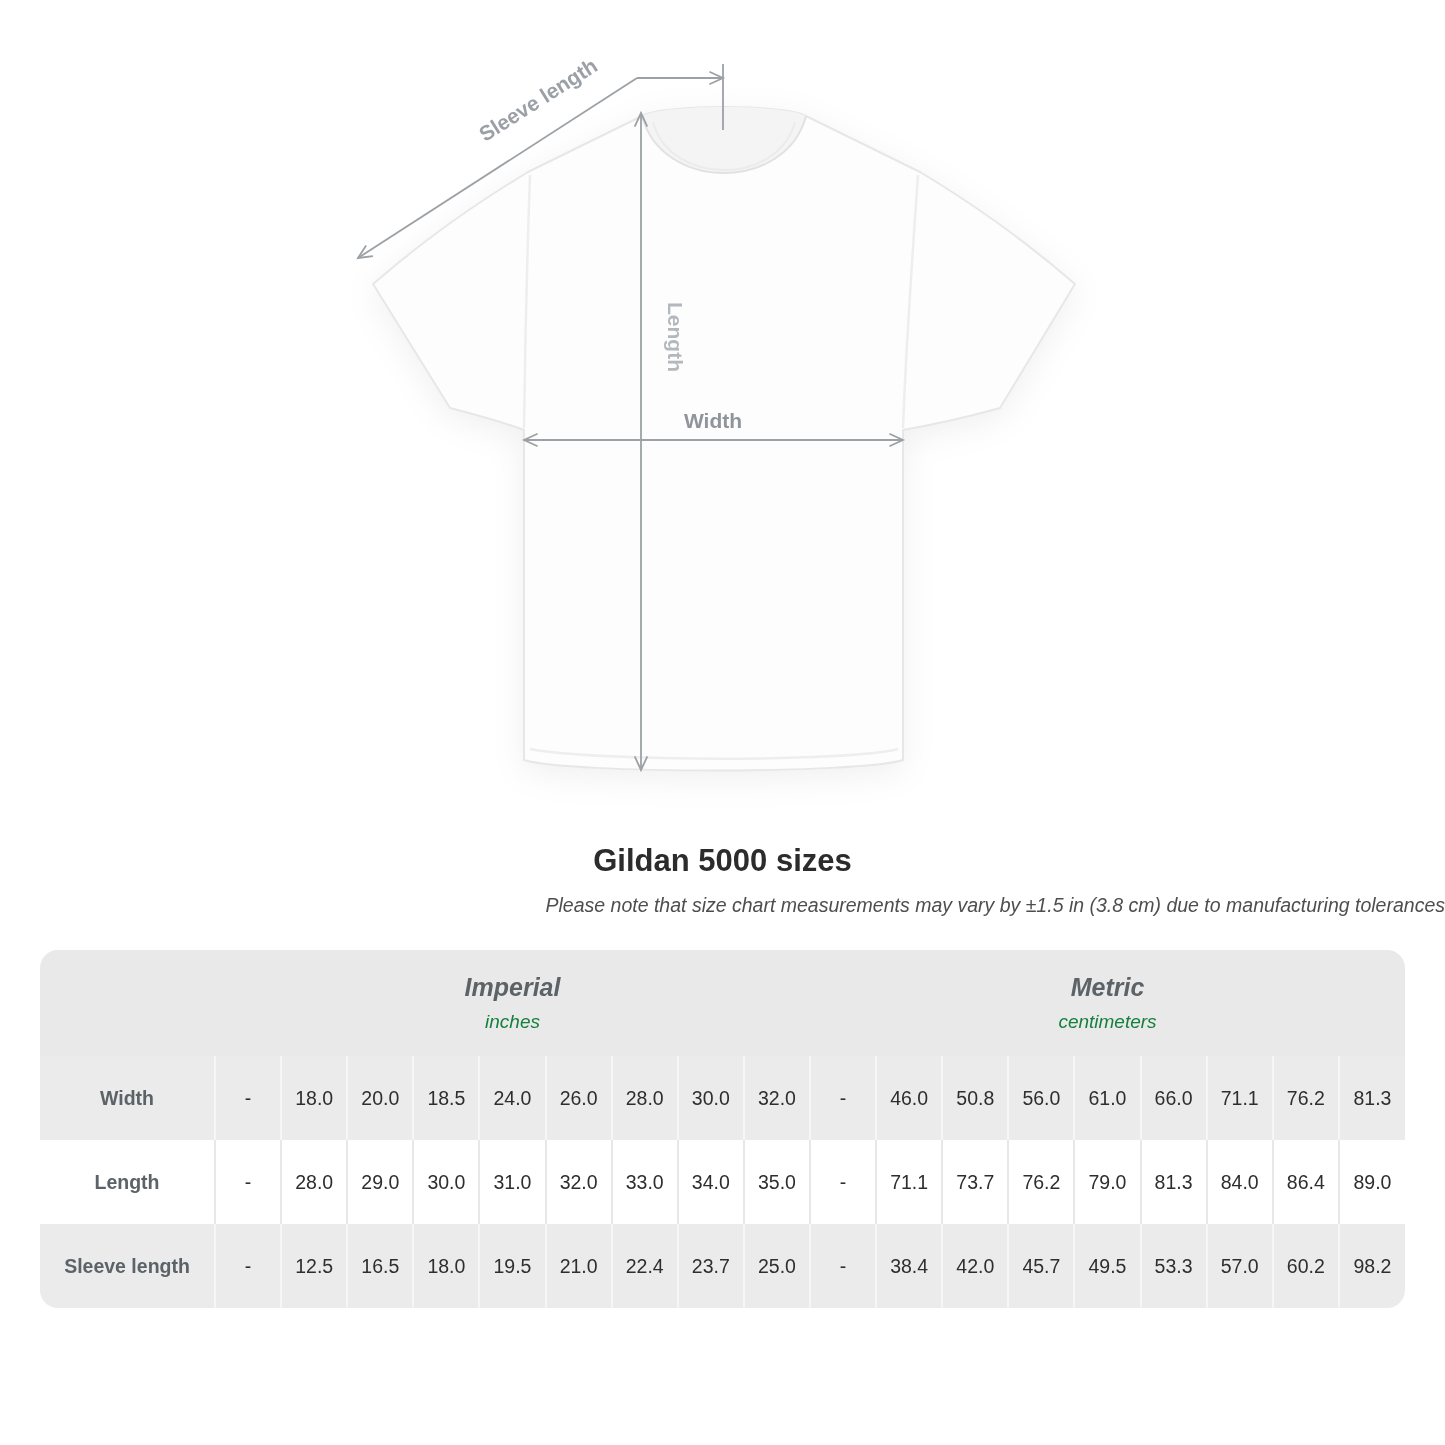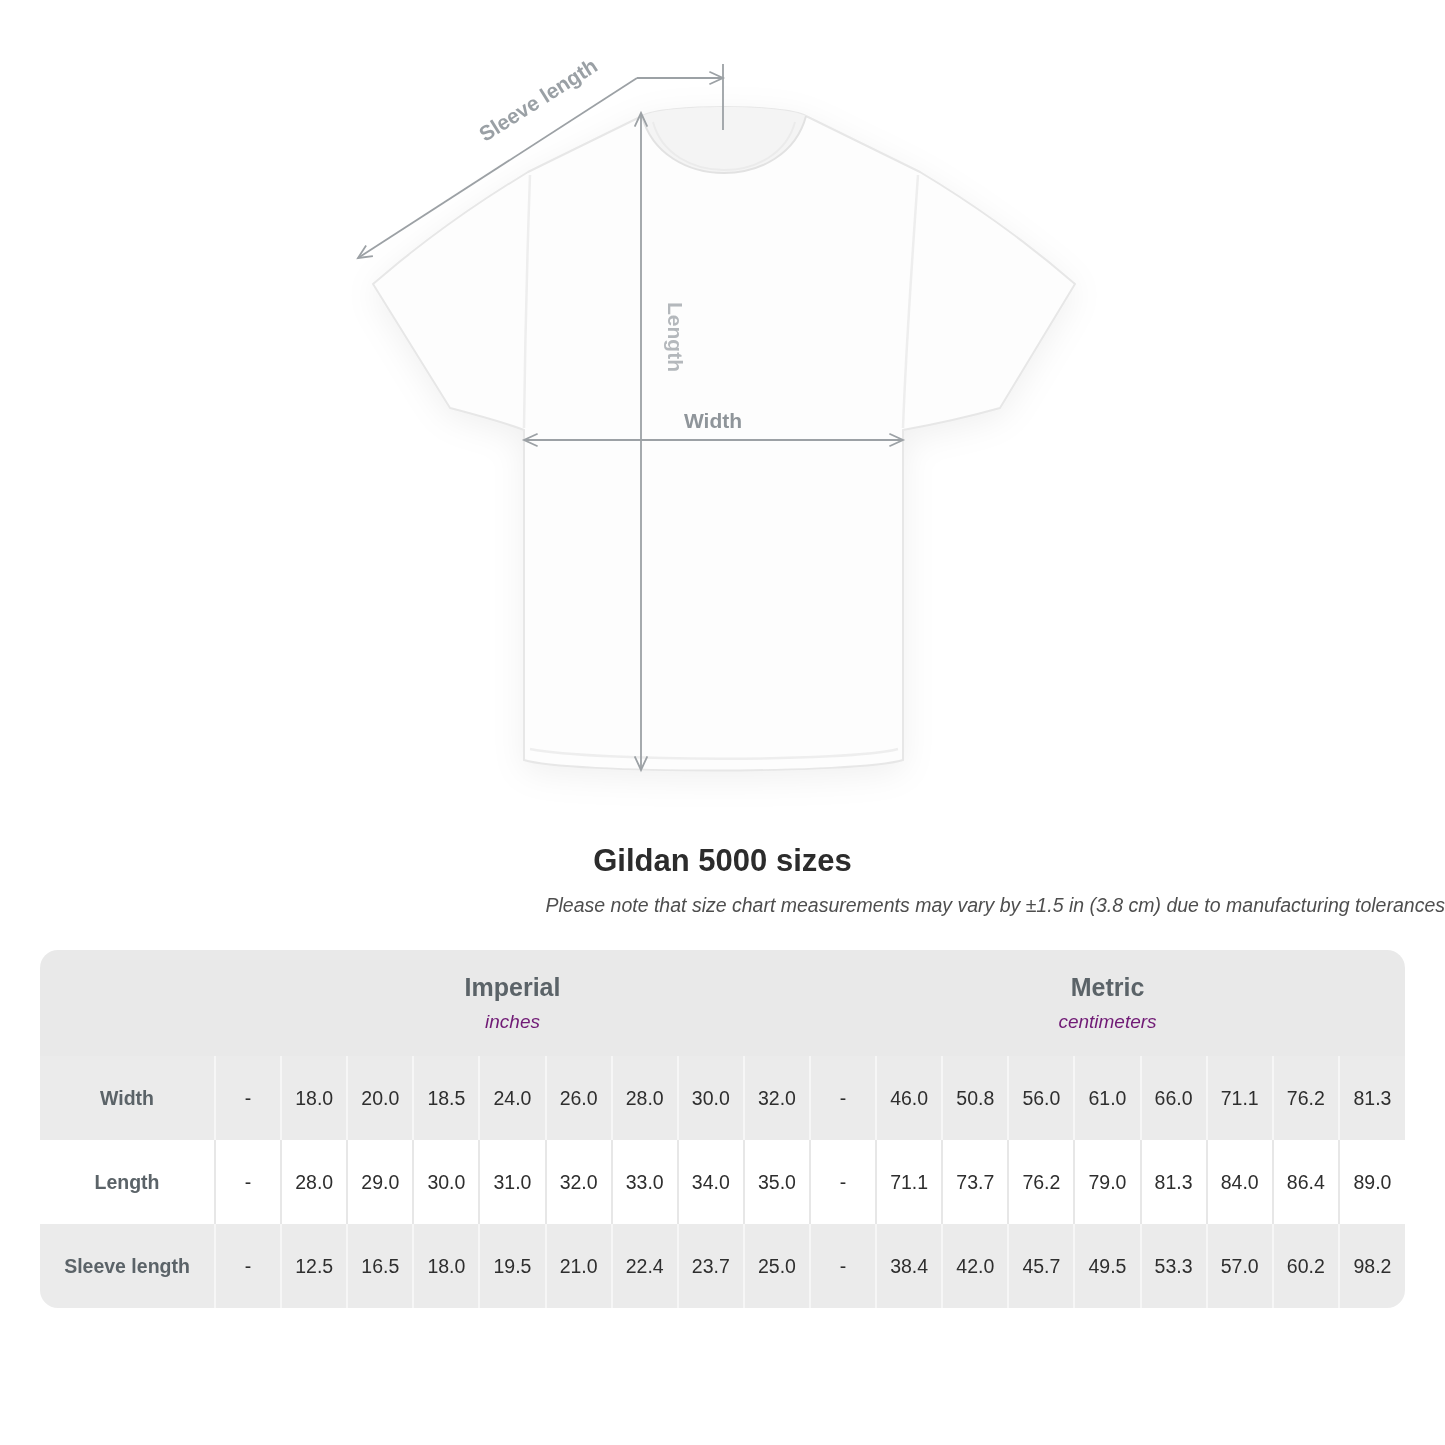--- a/index.html
+++ b/index.html
@@ -26,23 +26,23 @@
   .page-subtitle { position: absolute; top: 894px; left: 0; width: 1445px;
     text-align: right; font-size: 19.5px; font-style: italic; color: #4e4e4e; }
 
   .table-wrap { position: absolute; top: 950px; left: 40px; width: 1365px;
     border-radius: 18px; overflow: hidden; }
   table { width: 100%; border-collapse: collapse; table-layout: fixed; }
   col.label-col-def { width: 175px; }
 
   .band-row td { background: #e9e9e9; height: 106px; text-align: center;
     vertical-align: middle; }
-  .group-name { font-size: 25px; font-weight: bold; 
+  .group-name { font-size: 25px; font-weight: bold; font-style: italic;
     color: #5b6368; }
-  .group-unit { font-size: 19px; font-style: italic; color: #701a75;
+  .group-unit { font-size: 19px; font-style: italic; color: #15803d;
     margin-top: 9px; }
 
   .size-row { background: #ffffff; height: 90px; }
   .size-row th { font-size: 19.5px; font-weight: bold; color: #5b6368;
     text-align: center; vertical-align: middle; border-left: 2px solid #e2e2e2; }
   .size-row th:first-child { border-left: none; }
 
   .data-row { height: 84px; }
   .data-row th, .data-row td { text-align: center; vertical-align: middle; }
   .data-row th { font-size: 19.5px; font-weight: bold; color: #5b6368; }

